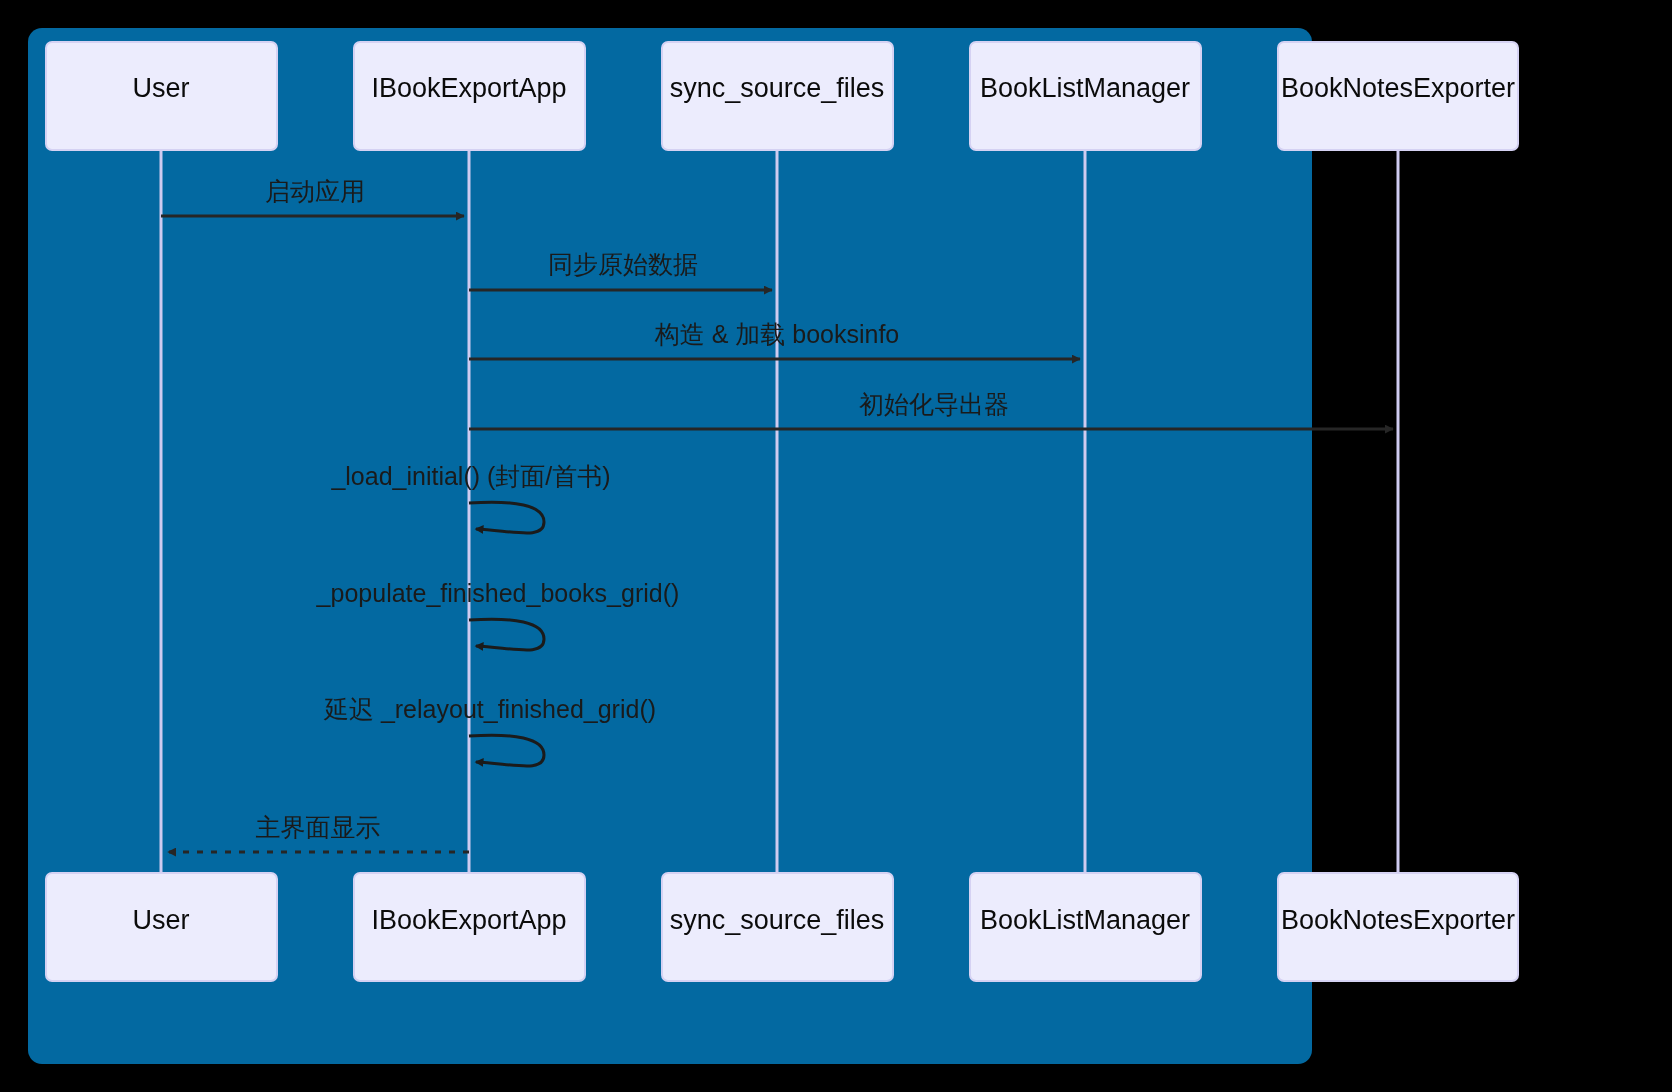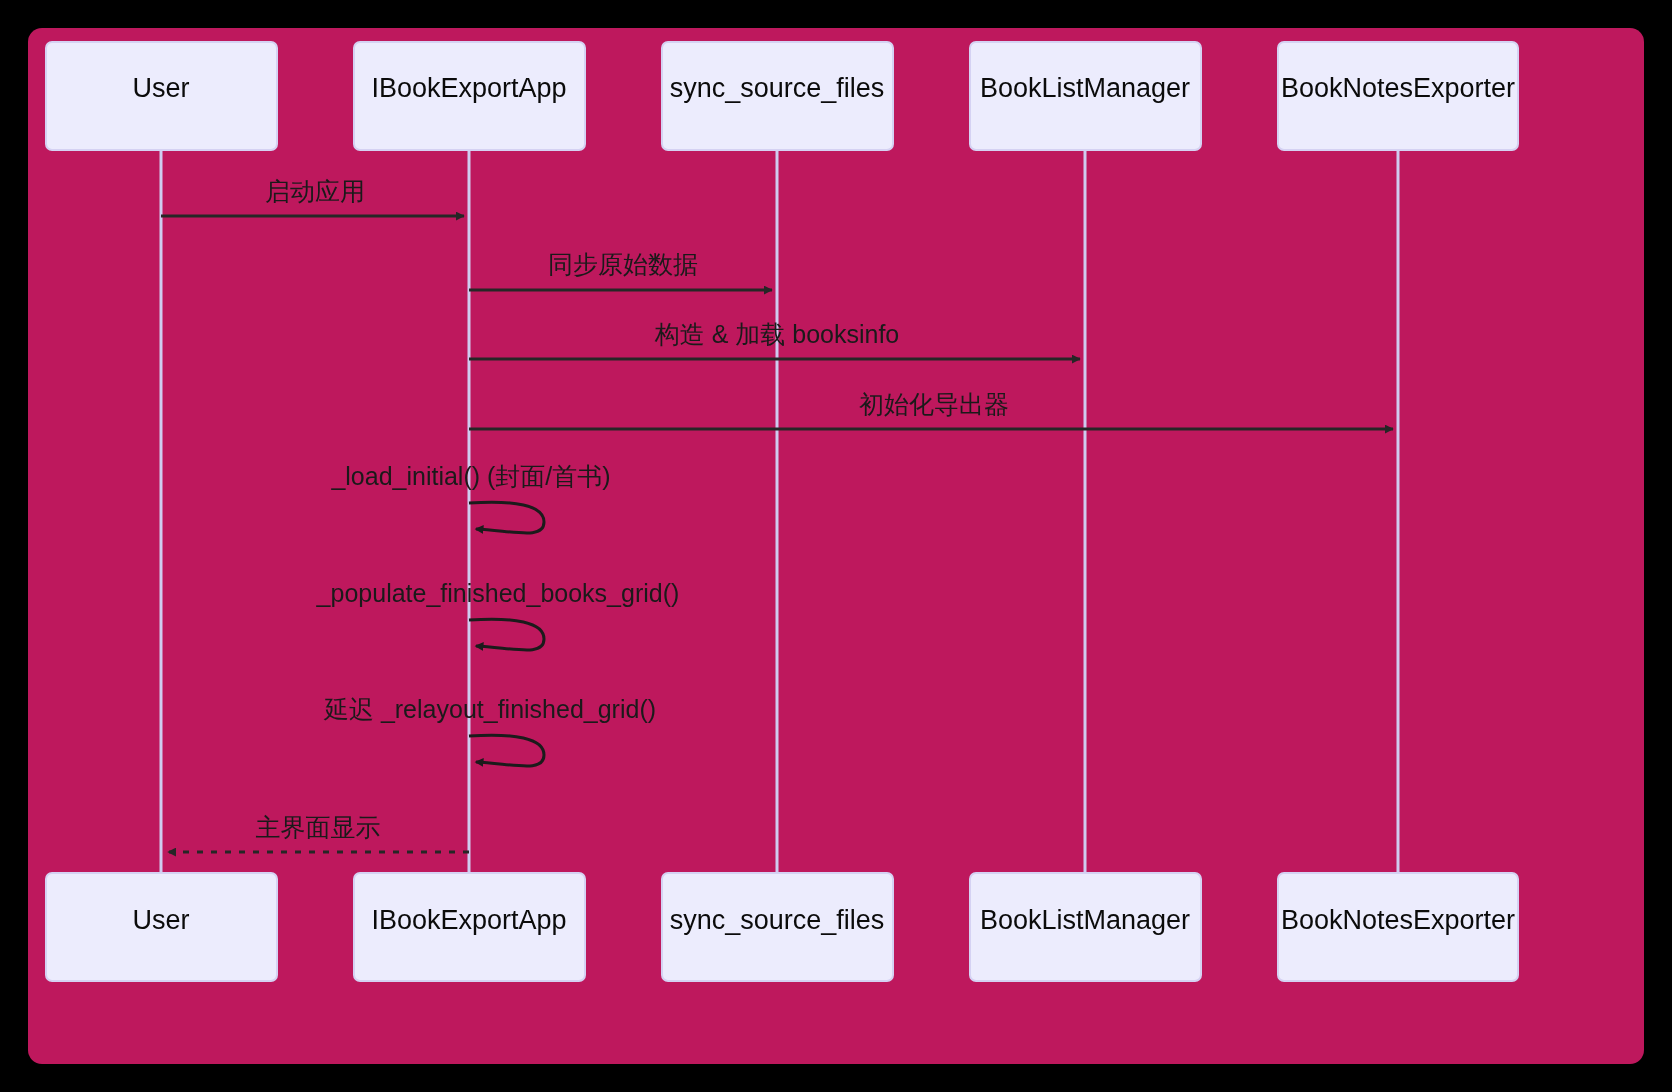--- a/index.html
+++ b/index.html
@@ -10,23 +10,23 @@
   body {
     width: 1672px;
     height: 1092px;
     font-family: "Liberation Sans", "DejaVu Sans", sans-serif;
     overflow: hidden;
   }
   #diagram-frame {
     position: absolute;
     left: 28px;
     top: 28px;
-    width: 1616px;
+    width: 1284px;
     height: 1036px;
-    background: #be185d;
+    background: #0369a1;
     border-radius: 14px;
   }
   #diagram-canvas {
     position: absolute;
     inset: 0;
   }
   svg.seq {
     display: block;
     width: 1616px;
     height: 1036px;

